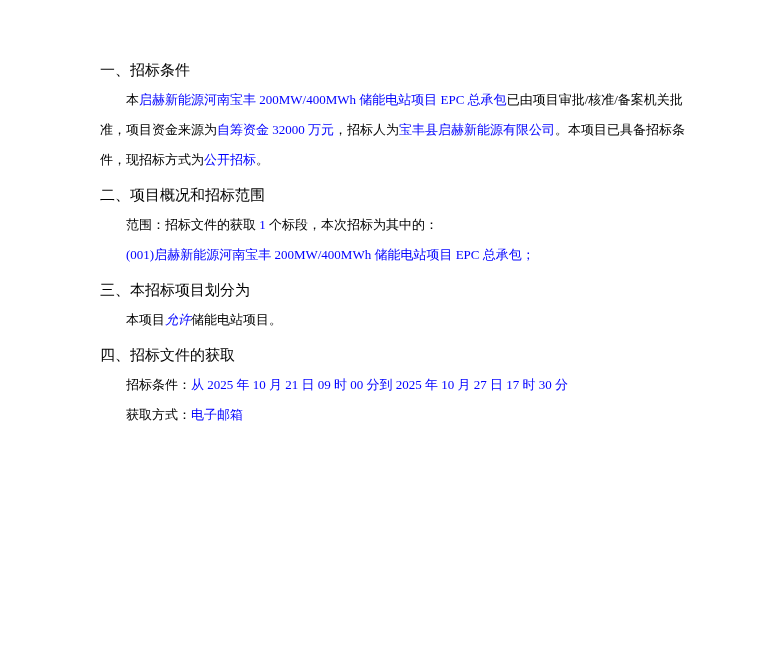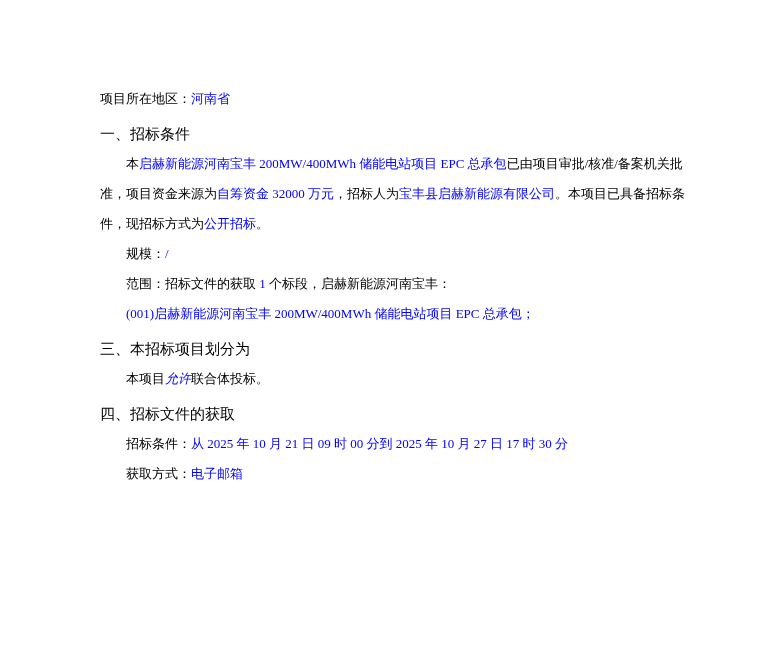--- a/index.html
+++ b/index.html
@@ -49,29 +49,28 @@
   .seg-black { color: #000000; }
   .seg-blue { color: var(--blue, #0000FF); }
   .seg-blue-italic { color: var(--blue, #0000FF); font-style: italic; }
 </style>
 </head>
 <body>
 
 <div class="doc">
 
 
-  <p class="loc-line"><span class="seg-black">项目所在地区：</span><span class="seg-blue">河南省</span></p>
 
   <h2 class="sec-heading">一、招标条件</h2>
   <p class="para indent"><span class="seg-black">本</span><span class="seg-blue">启赫新能源河南宝丰 200MW/400MWh 储能电站项目 EPC 总承包</span><span class="seg-black">已由项目审批/核准/备案机关批准，项目资金来源为</span><span class="seg-blue">自筹资金 32000 万元</span><span class="seg-black">，招标人为</span><span class="seg-blue">宝丰县启赫新能源有限公司</span><span class="seg-black">。本项目已具备招标条件，现招标方式为</span><span class="seg-blue">公开招标</span><span class="seg-black">。</span></p>
 
-  <p class="para indent"><span class="seg-black">规模：</span><span class="seg-blue">/</span></p>
-  <p class="para indent"><span class="seg-black">范围：招标文件的获取 </span><span class="seg-blue">1</span><span class="seg-black"> 个标段，启赫新能源河南宝丰：</span></p>
+  <h2 class="sec-heading">二、项目概况和招标范围</h2>
+  <p class="para indent"><span class="seg-black">范围：招标文件的获取 </span><span class="seg-blue">1</span><span class="seg-black"> 个标段，本次招标为其中的：</span></p>
   <p class="para indent"><span class="seg-blue">(001)启赫新能源河南宝丰 200MW/400MWh 储能电站项目 EPC 总承包；</span></p>
 
   <h2 class="sec-heading">三、本招标项目划分为</h2>
-  <p class="para indent"><span class="seg-black">本项目</span><span class="seg-blue-italic">允许</span><span class="seg-black">联合体投标。</span></p>
+  <p class="para indent"><span class="seg-black">本项目</span><span class="seg-blue-italic">允许</span><span class="seg-black">储能电站项目。</span></p>
 
   <h2 class="sec-heading">四、招标文件的获取</h2>
   <p class="para indent"><span class="seg-black">招标条件：</span><span class="seg-blue">从 2025 年 10 月 21 日 09 时 00 分到 2025 年 10 月 27 日 17 时 30 分</span></p>
   <p class="para indent"><span class="seg-black">获取方式：</span><span class="seg-blue">电子邮箱</span></p>
 
 </div>
 
 </body></html>

